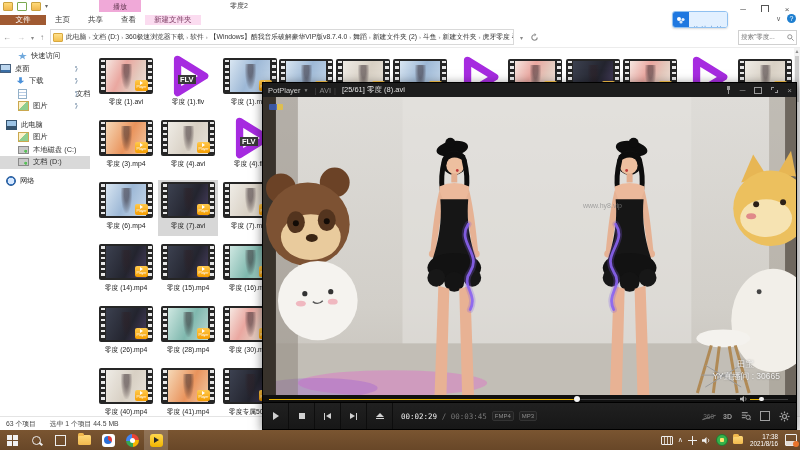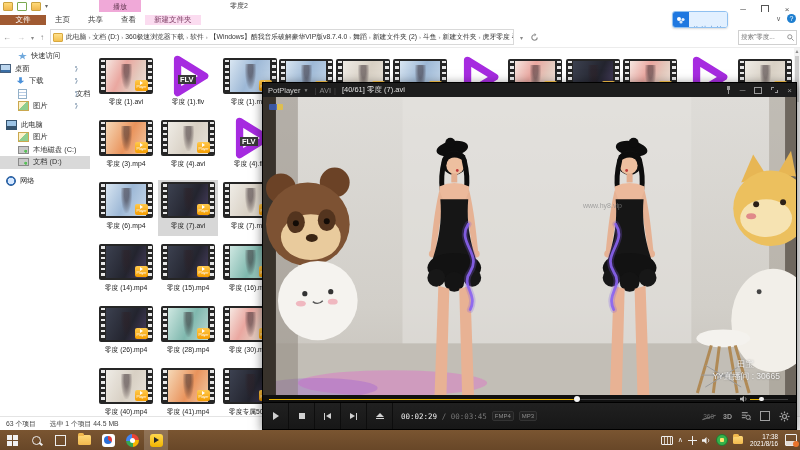--- a/index.html
+++ b/index.html
@@ -510,21 +510,21 @@
     </div>
   </div>
 
   <div id="player">
     <div id="pt-bar">
       <span class="app">PotPlayer</span>
       <span class="dd">▼</span>
       <span class="sep">|</span>
       <span class="codec">AVI</span>
       <span class="sep">|</span>
-      <span class="vtitle">[40/61] 零度 (7).avi</span>
+      <span class="vtitle">[25/61] 零度 (8).avi</span>
       <div class="ptbtns">
         <div class="pinb"></div>
         <span>─</span>
         <div class="sq"></div>
         <div class="corners"></div>
         <span>×</span>
       </div>
     </div>
 
     <div id="pt-video">

